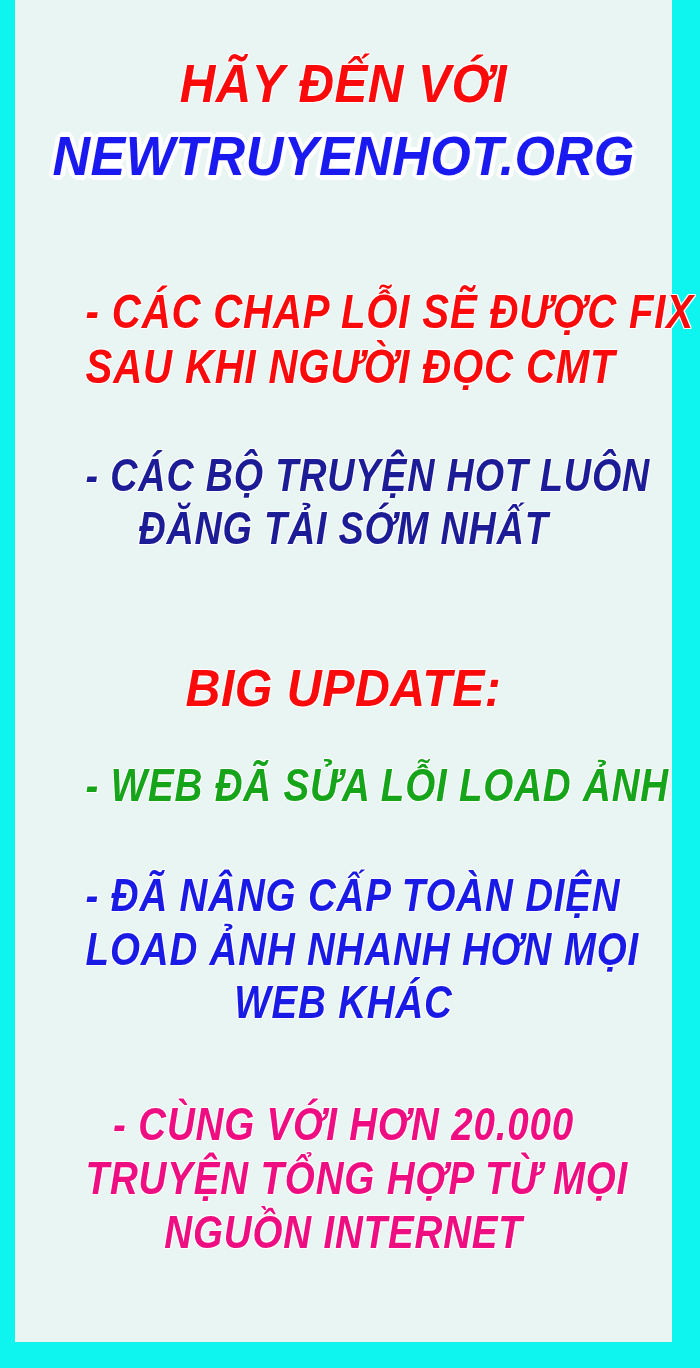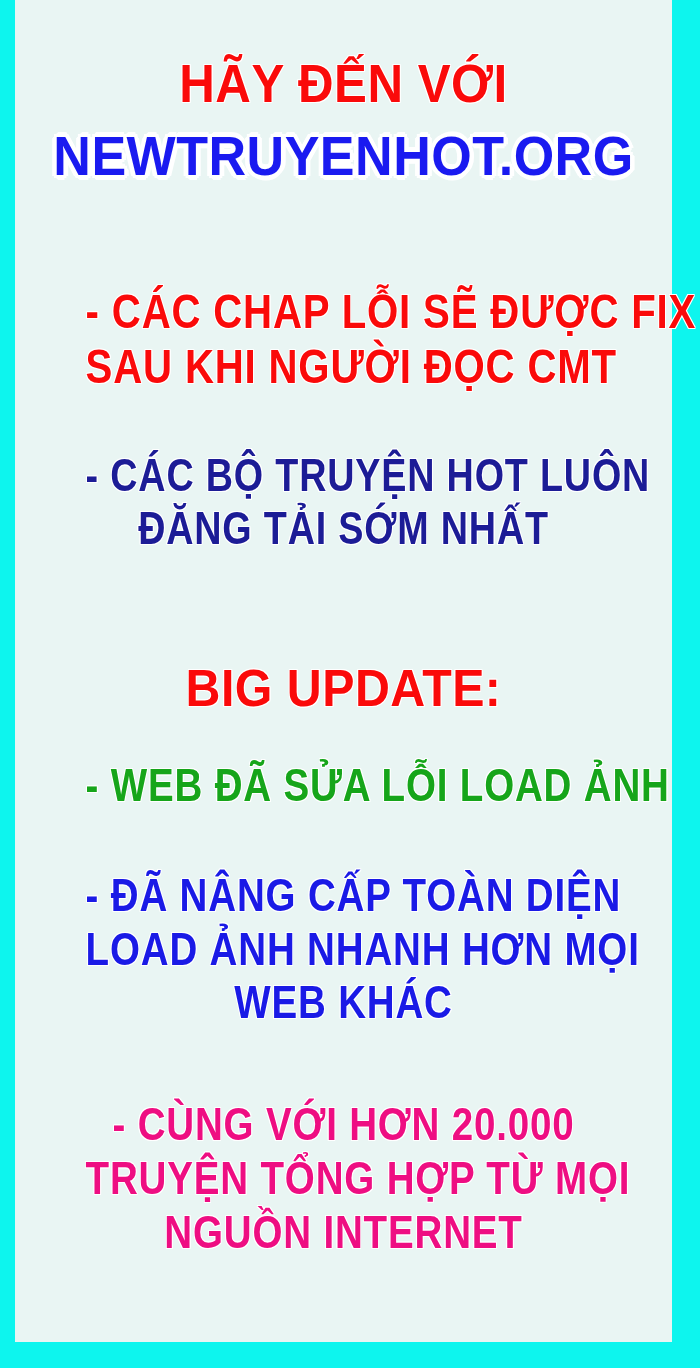--- a/index.html
+++ b/index.html
@@ -26,20 +26,21 @@
     left: 15px;
     top: 0;
     right: 28px;
     bottom: 26px;
     background: #e9f5f3;
     box-sizing: border-box;
     padding: 0 14px;
     display: flex;
     flex-direction: column;
     align-items: center;
+    font-style: italic;
   }
 
   .line {
     width: 100%;
     text-align: center;
     font-weight: bold;
     letter-spacing: 0.5px;
     line-height: 1.06;
     white-space: nowrap;
   }

